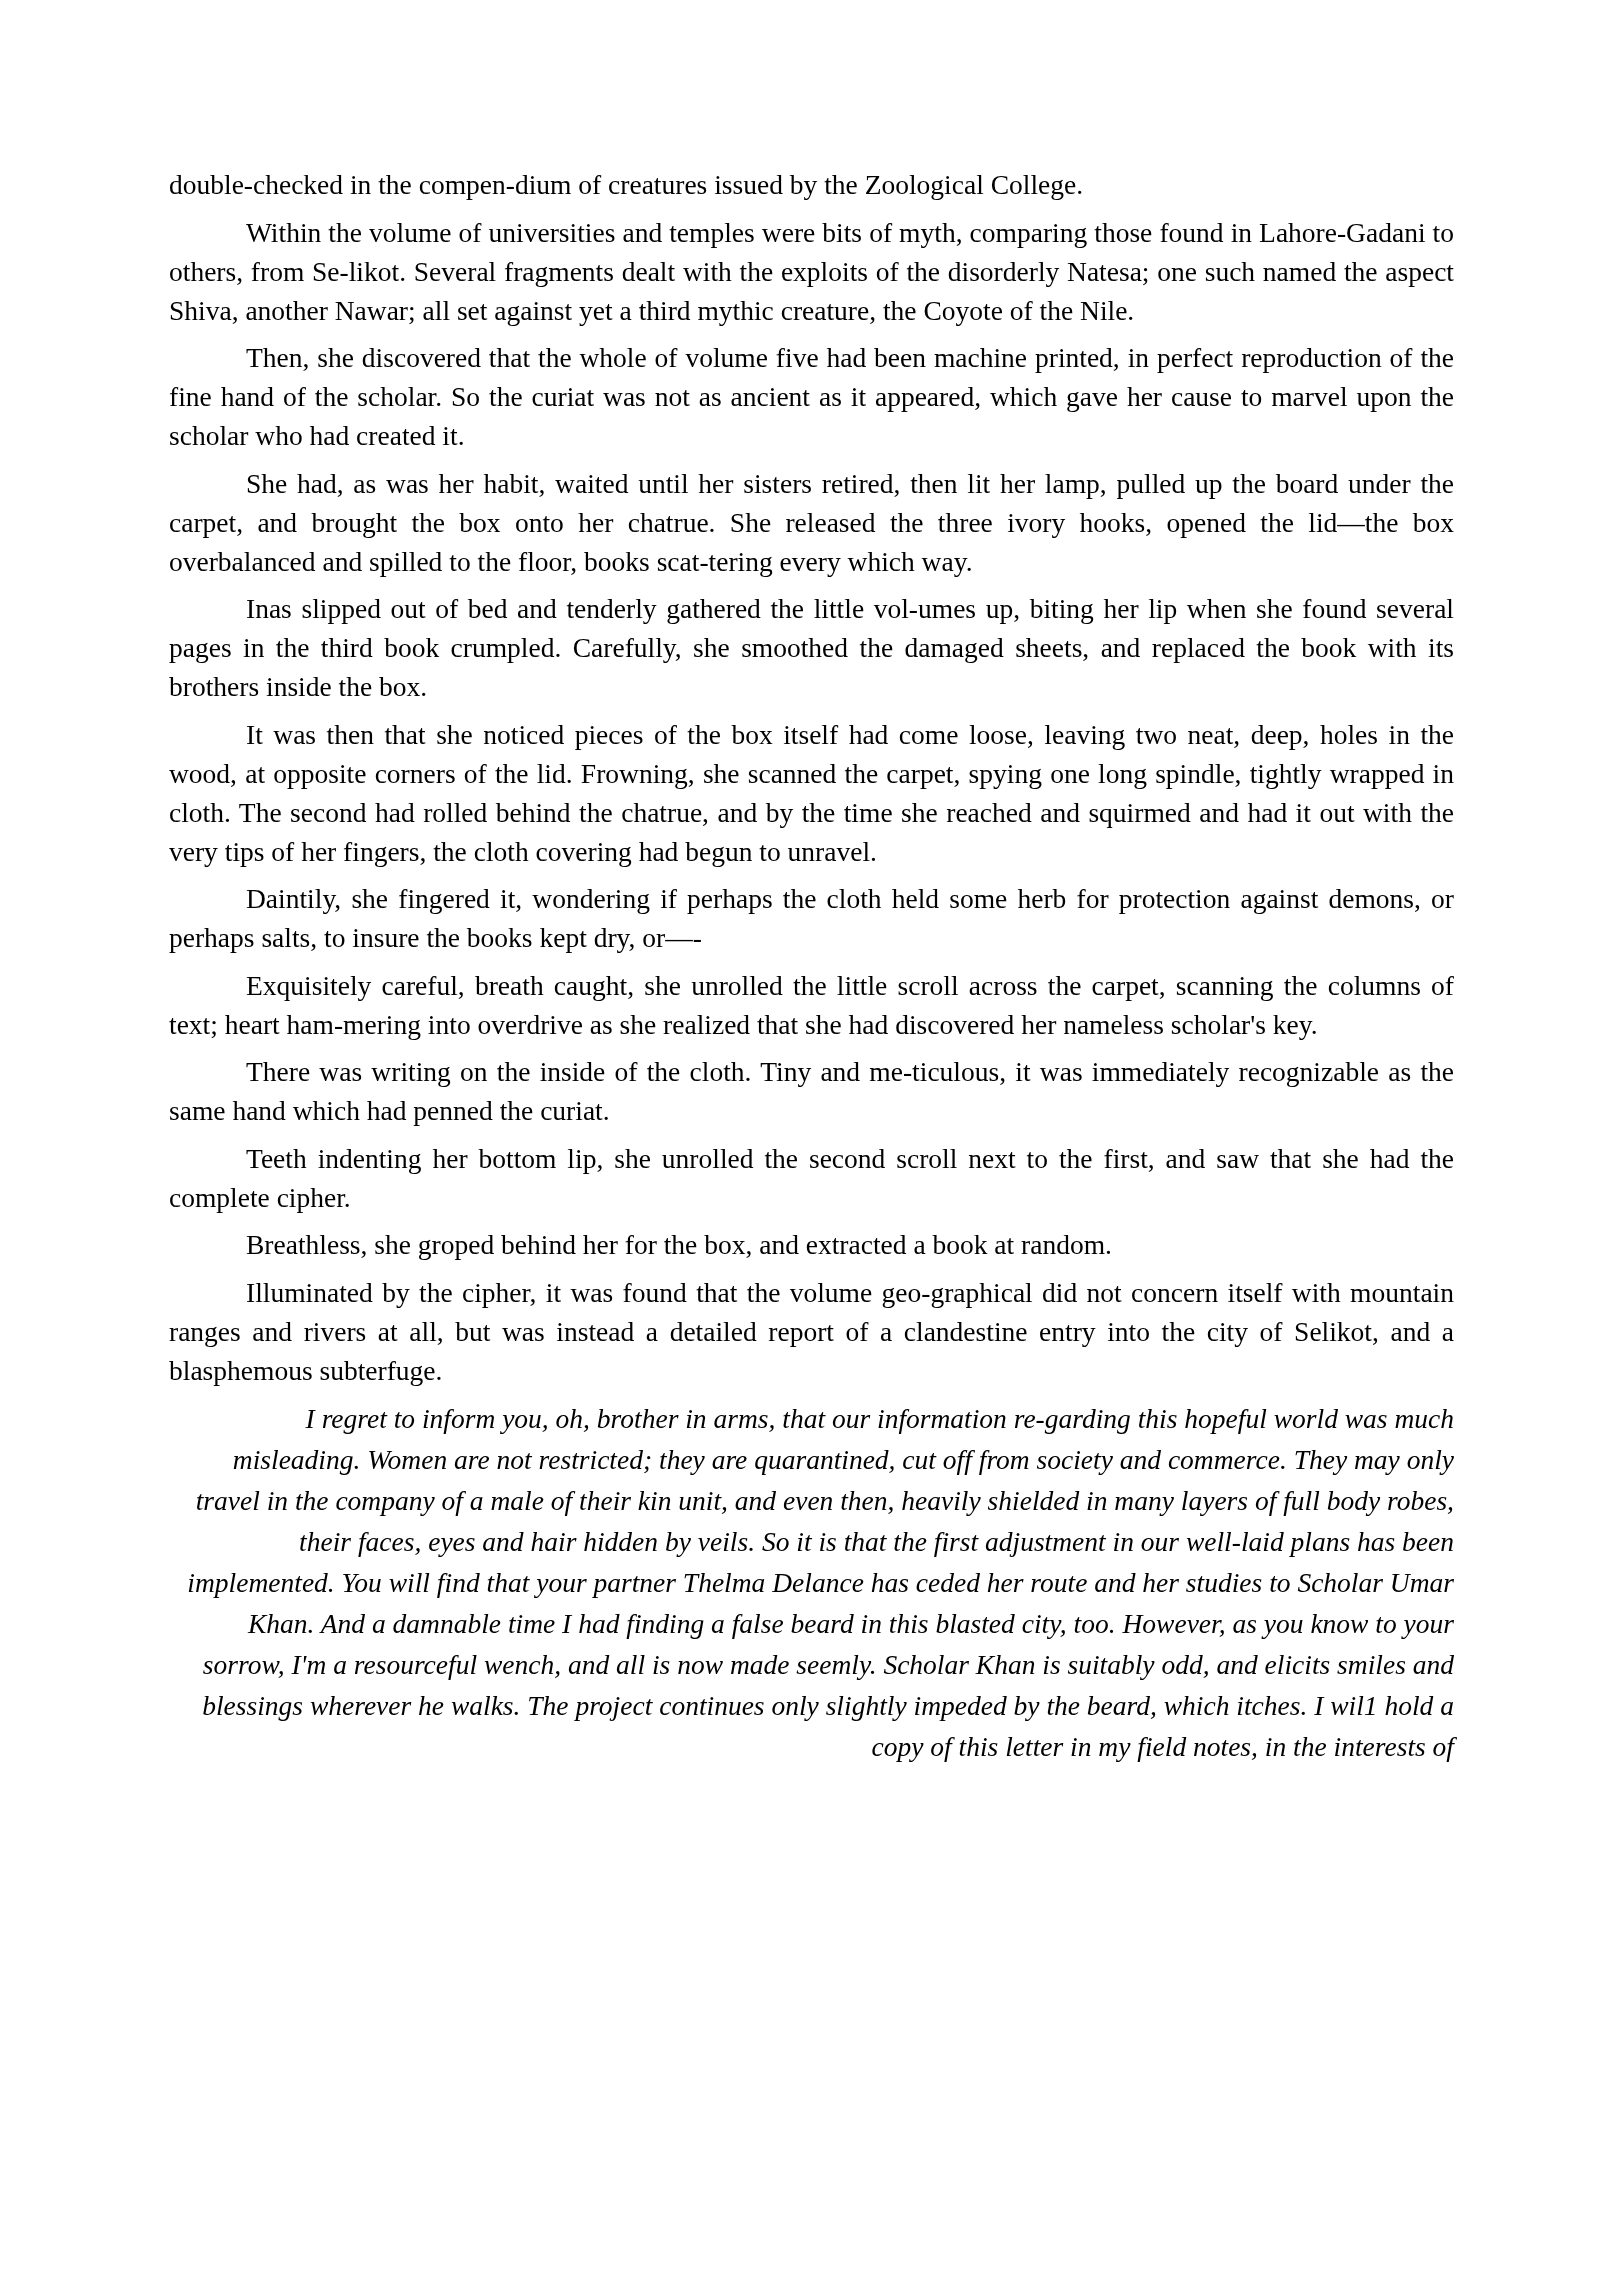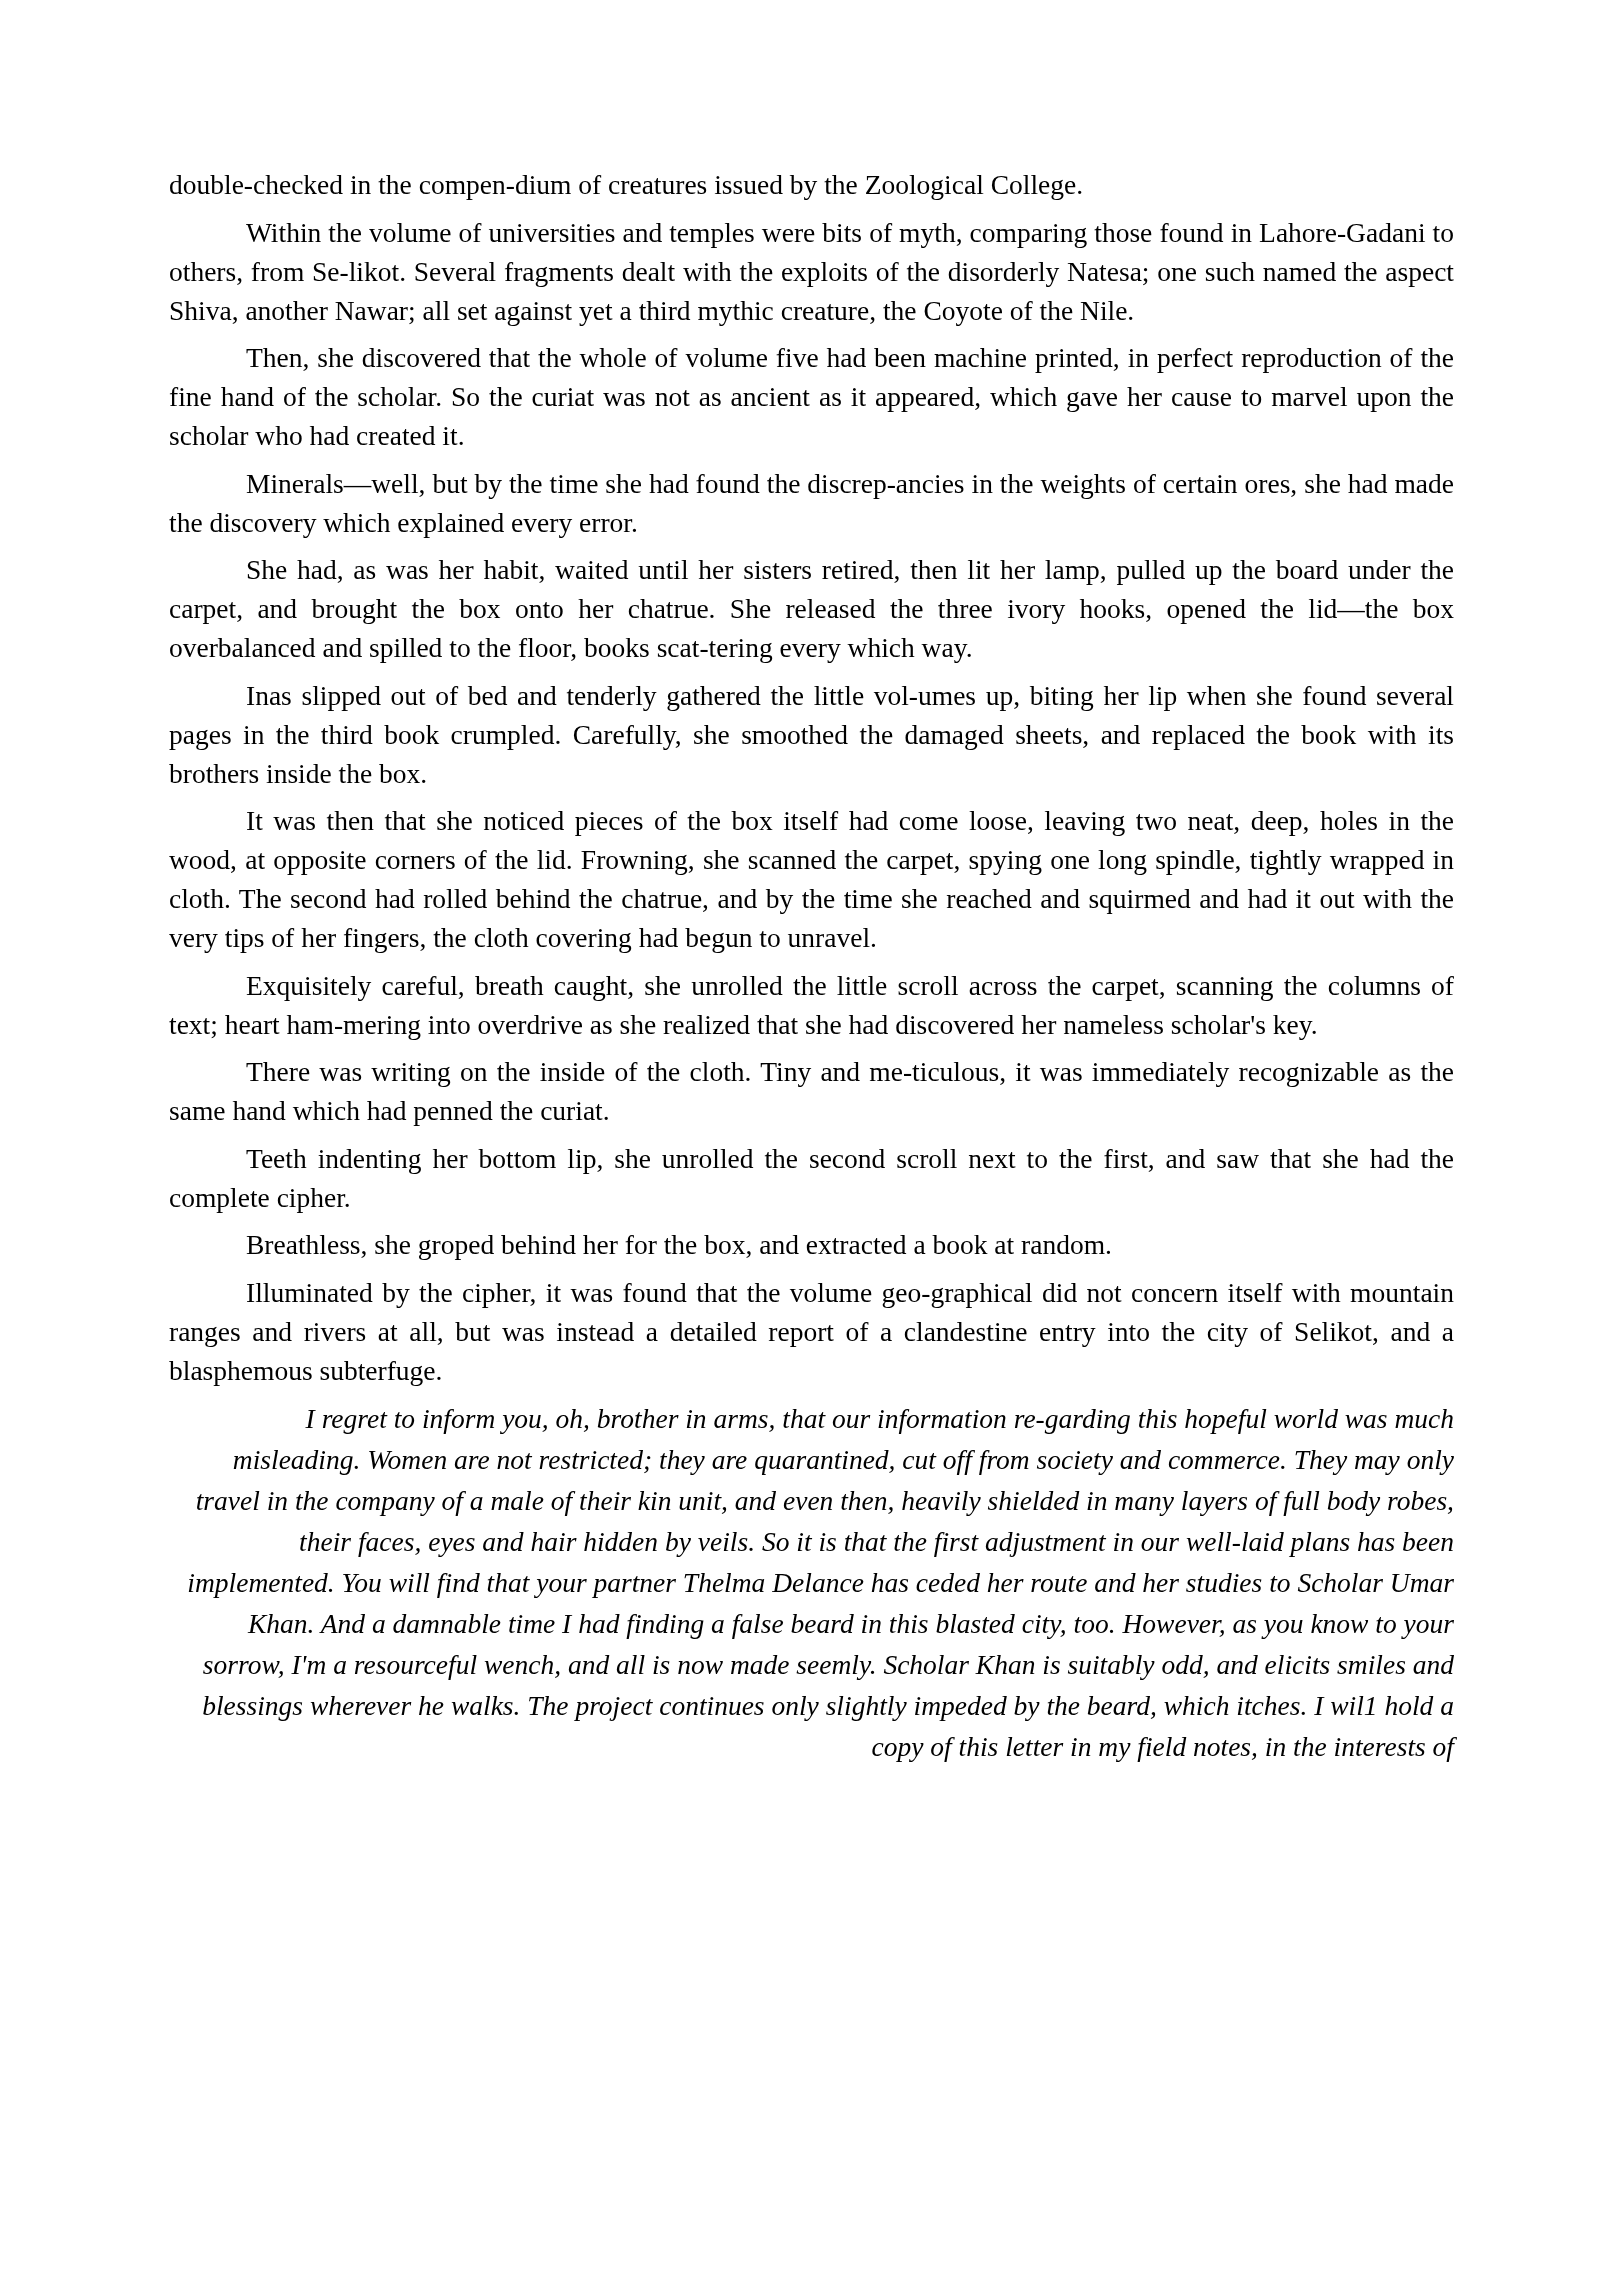--- a/index.html
+++ b/index.html
@@ -41,24 +41,24 @@
   }
 </style>
 </head>
 <body>
 
 <div class="document-page">
   <div class="page-text">
       <p class="noindent"><span>double-checked in the compen-dium of creatures issued by the Zoological College.</span></p>
       <p class="indent"><span>Within the volume of universities and temples were bits of myth, comparing those found in Lahore-Gadani to others, from Se-likot. Several fragments dealt with the exploits of the disorderly Natesa; one such named the aspect Shiva, another Nawar; all set against yet a third mythic creature, the </span><span class="it">Coyote of the Nile.</span></p>
       <p class="indent"><span>Then, she discovered that the whole of volume five had been machine printed, in perfect reproduction of the fine hand of the scholar. So the </span><span class="it">curiat</span><span> was not as ancient as it appeared, which gave her cause to marvel upon the scholar who had created it.</span></p>
-      <p class="indent"><span>Minerals—well, but by the time she had found the discrep-ancies in the weights of certain ores, she had made the discovery which explained every error.</span></p>
       <p class="indent"><span>She had, as was her habit, waited until her sisters retired, then lit her lamp, pulled up the board under the carpet, and brought the box onto her </span><span class="it">chatrue.</span><span> She released the three ivory hooks, opened the lid—the box overbalanced and spilled to the floor, books scat-tering every which way.</span></p>
       <p class="indent"><span>Inas slipped out of bed and tenderly gathered the little vol-umes up, biting her lip when she found several pages in the third book crumpled. Carefully, she smoothed the damaged sheets, and replaced the book with its brothers inside the box.</span></p>
       <p class="indent"><span>It was then that she noticed pieces of the box itself had come loose, leaving two neat, deep, holes in the wood, at opposite corners of the lid. Frowning, she scanned the carpet, spying one long spindle, tightly wrapped in cloth. The second had rolled behind the </span><span class="it">chatrue,</span><span> and by the time she reached and squirmed and had it out with the very tips of her fingers, the cloth covering had begun to unravel.</span></p>
+      <p class="indent"><span>Daintily, she fingered it, wondering if perhaps the cloth held some herb for protection against demons, or perhaps salts, to insure the books kept dry, or—-</span></p>
       <p class="indent"><span>Exquisitely careful, breath caught, she unrolled the little scroll across the carpet, scanning the columns of text; heart ham-mering into overdrive as she realized that she had discovered her nameless scholar's key.</span></p>
       <p class="indent"><span>There was writing on the inside of the cloth. Tiny and me-ticulous, it was immediately recognizable as the same hand which had penned the </span><span class="it">curiat</span><span>.</span></p>
       <p class="indent"><span>Teeth indenting her bottom lip, she unrolled the second scroll next to the first, and saw that she had the complete cipher.</span></p>
       <p class="indent"><span>Breathless, she groped behind her for the box, and extracted a book at random.</span></p>
       <p class="indent"><span>Illuminated by the cipher, it was found that the volume geo-graphical did not concern itself with mountain ranges and rivers at all, but was instead a detailed report of a clandestine entry into the city of Selikot, and a blasphemous subterfuge.</span></p>
       <p class="indent letter"><span class="it">I regret to inform you, oh, brother in arms, that our information re-garding this hopeful world was much misleading. Women are not restricted; they are quarantined, cut off from society and commerce. They may only travel in the company of a male of their kin unit, and even then, heavily shielded in many layers of full body robes, their faces, eyes and hair hidden by veils. So it is that the first adjustment in our well-laid plans has been implemented. You will find that your partner Thelma Delance has ceded her route and her studies to Scholar Umar Khan. And a damnable time I had finding a false beard in this blasted city, too. However, as you know to your sorrow, I'm a resourceful wench, and all is now made seemly. Scholar Khan is suitably odd, and elicits smiles and blessings wherever he walks. The project continues only slightly impeded by the beard, which itches. I wil1 hold a copy of this letter in my field notes, in the interests of</span></p>
     </div>
 </div>
 
 

